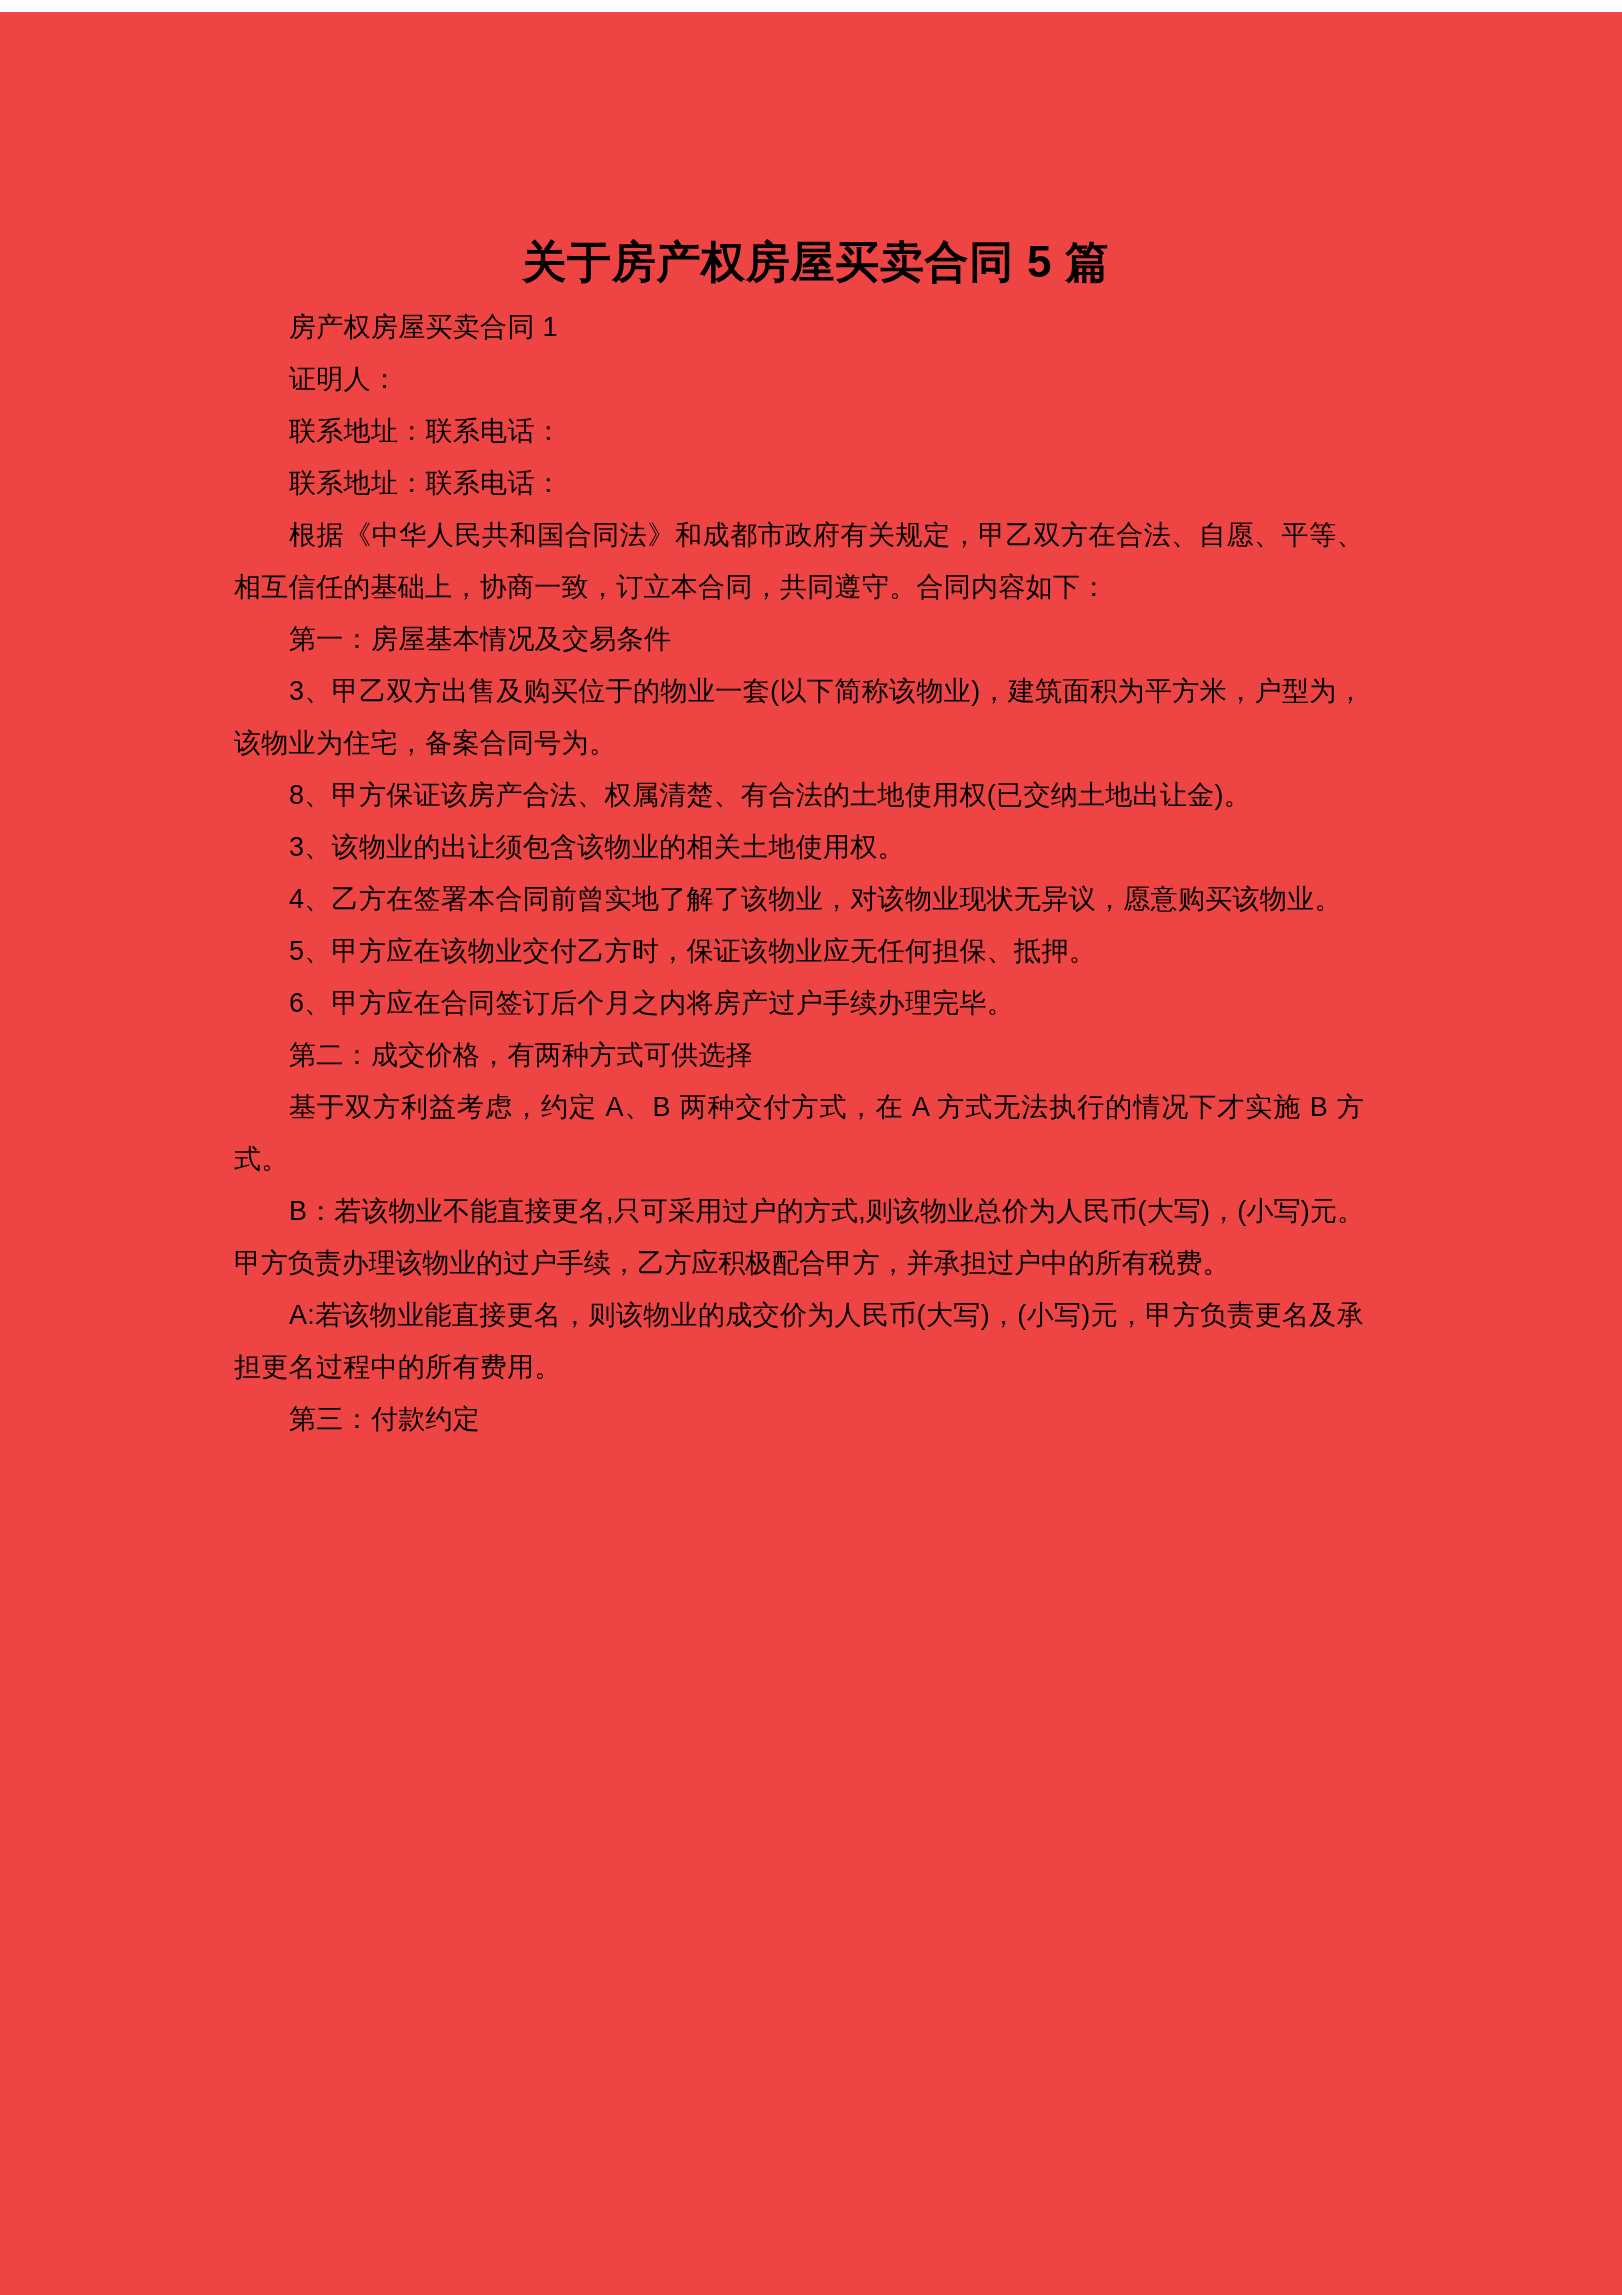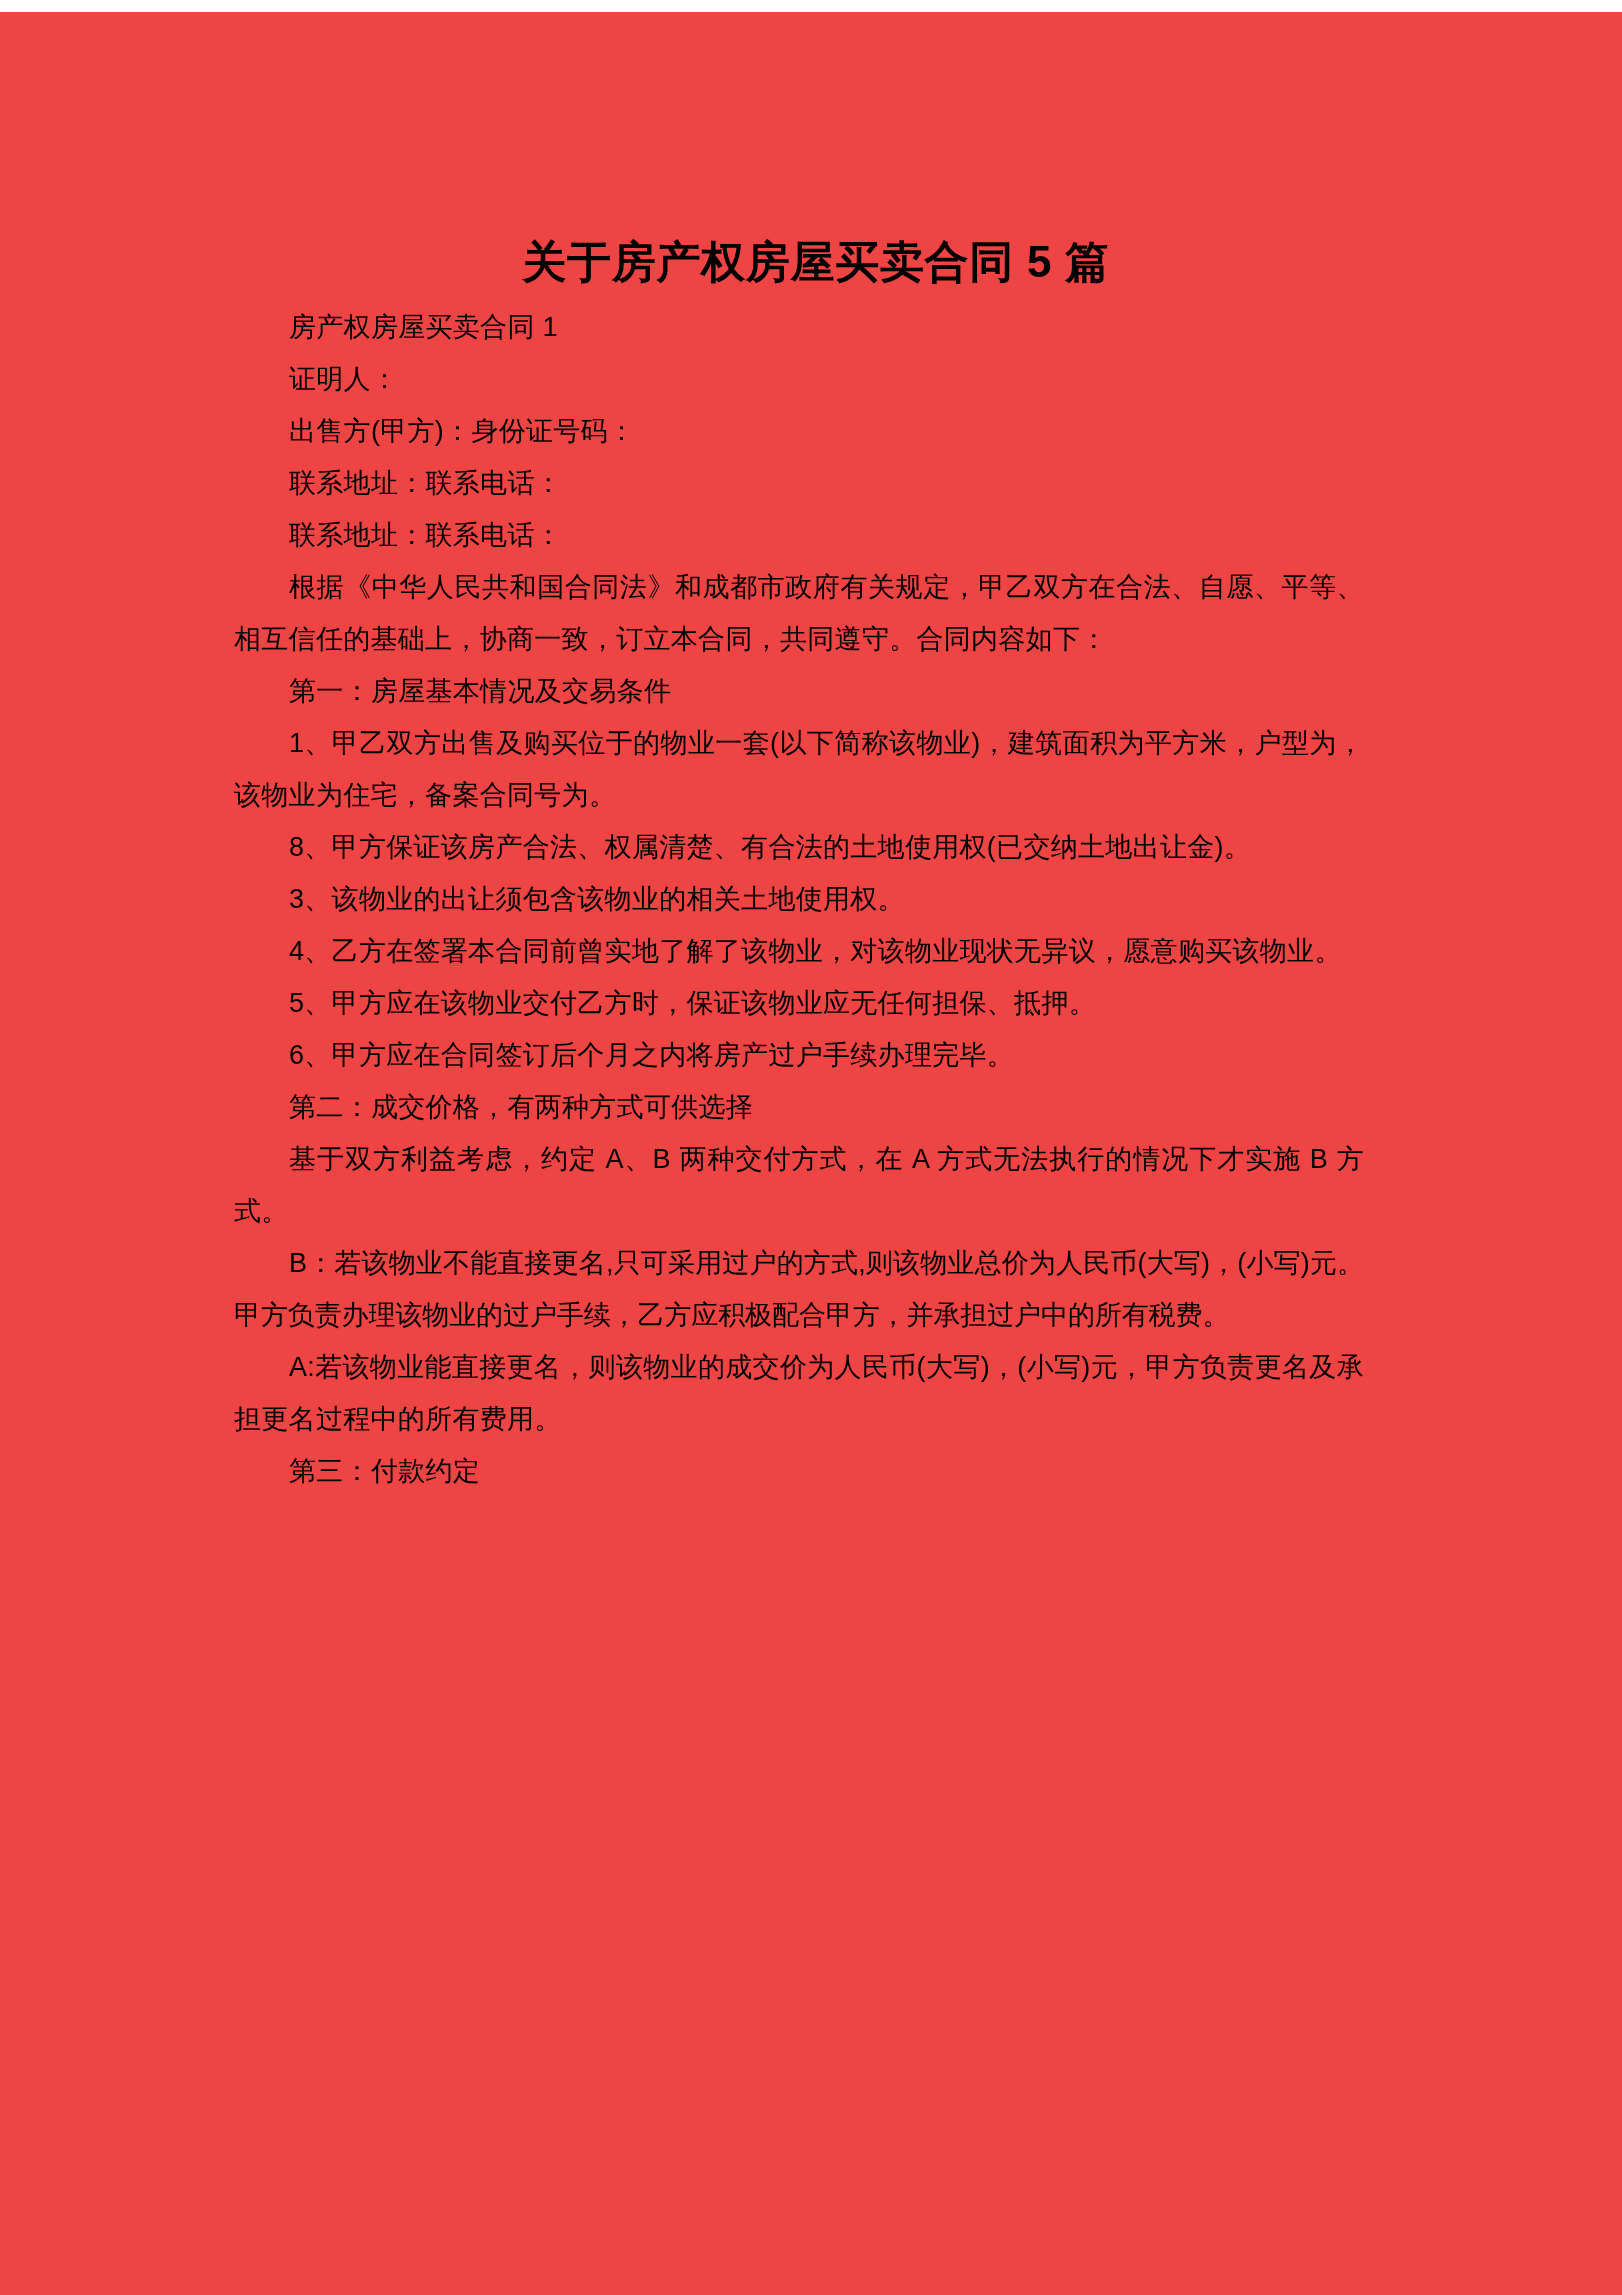--- a/index.html
+++ b/index.html
@@ -56,32 +56,31 @@
 <div class="page">
 
   <h1 class="doc-title">关于房产权房屋买卖合同 5 篇</h1>
 
   <div class="body-block">
 
     <p class="para">房产权房屋买卖合同 1</p>
 
     <p class="para">证明人：</p>
 
-    <p class="para">出售方(甲方)：身份证号码：</p>
 
     <p class="para">联系地址：联系电话：</p>
 
 
     <p class="para">联系地址：联系电话：</p>
 
     <p class="para">根据《中华人民共和国合同法》和成都市政府有关规定，甲乙双方在合法、自愿、平等、相互信任的基础上，协商一致，订立本合同，共同遵守。合同内容如下：</p>
 
     <p class="para">第一：房屋基本情况及交易条件</p>
 
-    <p class="para">1、甲乙双方出售及购买位于的物业一套(以下简称该物业)，建筑面积为平方米，户型为，该物业为住宅，备案合同号为。</p>
+    <p class="para">3、甲乙双方出售及购买位于的物业一套(以下简称该物业)，建筑面积为平方米，户型为，该物业为住宅，备案合同号为。</p>
 
     <p class="para">8、甲方保证该房产合法、权属清楚、有合法的土地使用权(已交纳土地出让金)。</p>
 
     <p class="para">3、该物业的出让须包含该物业的相关土地使用权。</p>
 
     <p class="para">4、乙方在签署本合同前曾实地了解了该物业，对该物业现状无异议，愿意购买该物业。</p>
 
     <p class="para">5、甲方应在该物业交付乙方时，保证该物业应无任何担保、抵押。</p>
 
     <p class="para">6、甲方应在合同签订后个月之内将房产过户手续办理完毕。</p>

